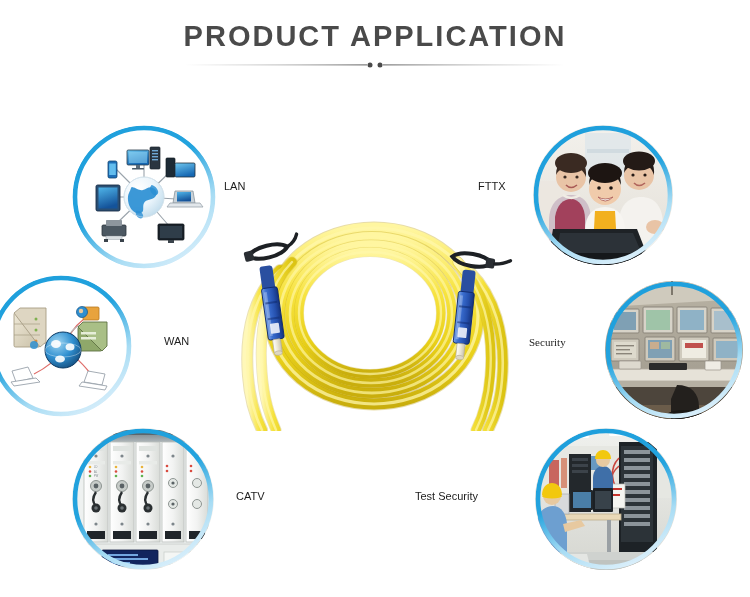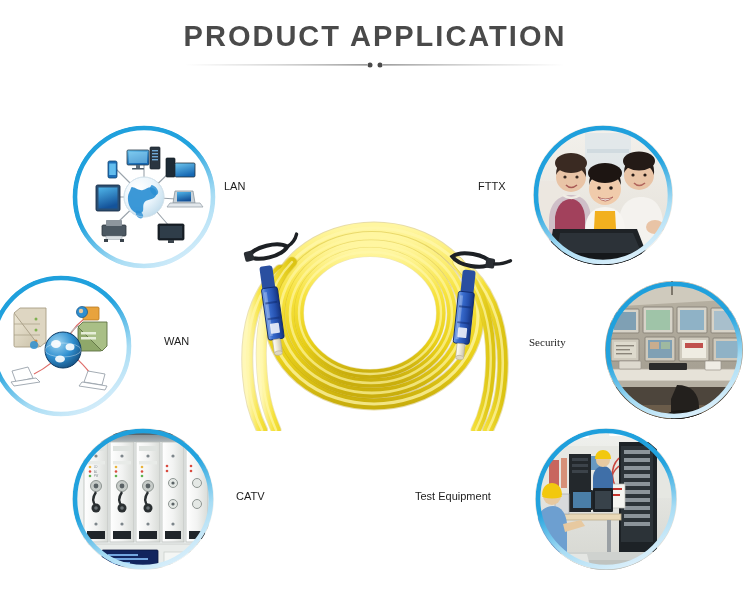--- a/index.html
+++ b/index.html
@@ -621,21 +621,21 @@
           <linearGradient id="ringTest" x1="0.3" y1="0" x2="0.7" y2="1">
             <stop offset="0" stop-color="#1e9fdc"></stop>
             <stop offset="0.42" stop-color="#23a3de"></stop>
             <stop offset="0.72" stop-color="#a7dcf4"></stop>
             <stop offset="1" stop-color="#ddf0fb"></stop>
           </linearGradient>
         </defs>
         <circle cx="71" cy="71" r="68" fill="none" stroke="url(#ringTest)" stroke-width="4.6"></circle>
       </svg>
     </div>
-    <div class="app-label" style="left:415px; top:490px;">Test Equipment</div>
+    <div class="app-label" style="left:415px; top:490px;">Test Security</div>
   </div>
 
   <div class="cable-wrap">
     <svg viewBox="0 0 310 215" width="310" height="215">
       <defs>
         <linearGradient id="cableY" x1="0" y1="0" x2="0" y2="1">
           <stop offset="0" stop-color="#fff6a0"></stop>
           <stop offset="0.35" stop-color="#f7e33f"></stop>
           <stop offset="0.75" stop-color="#e8cf18"></stop>
           <stop offset="1" stop-color="#c9ae0d"></stop>

